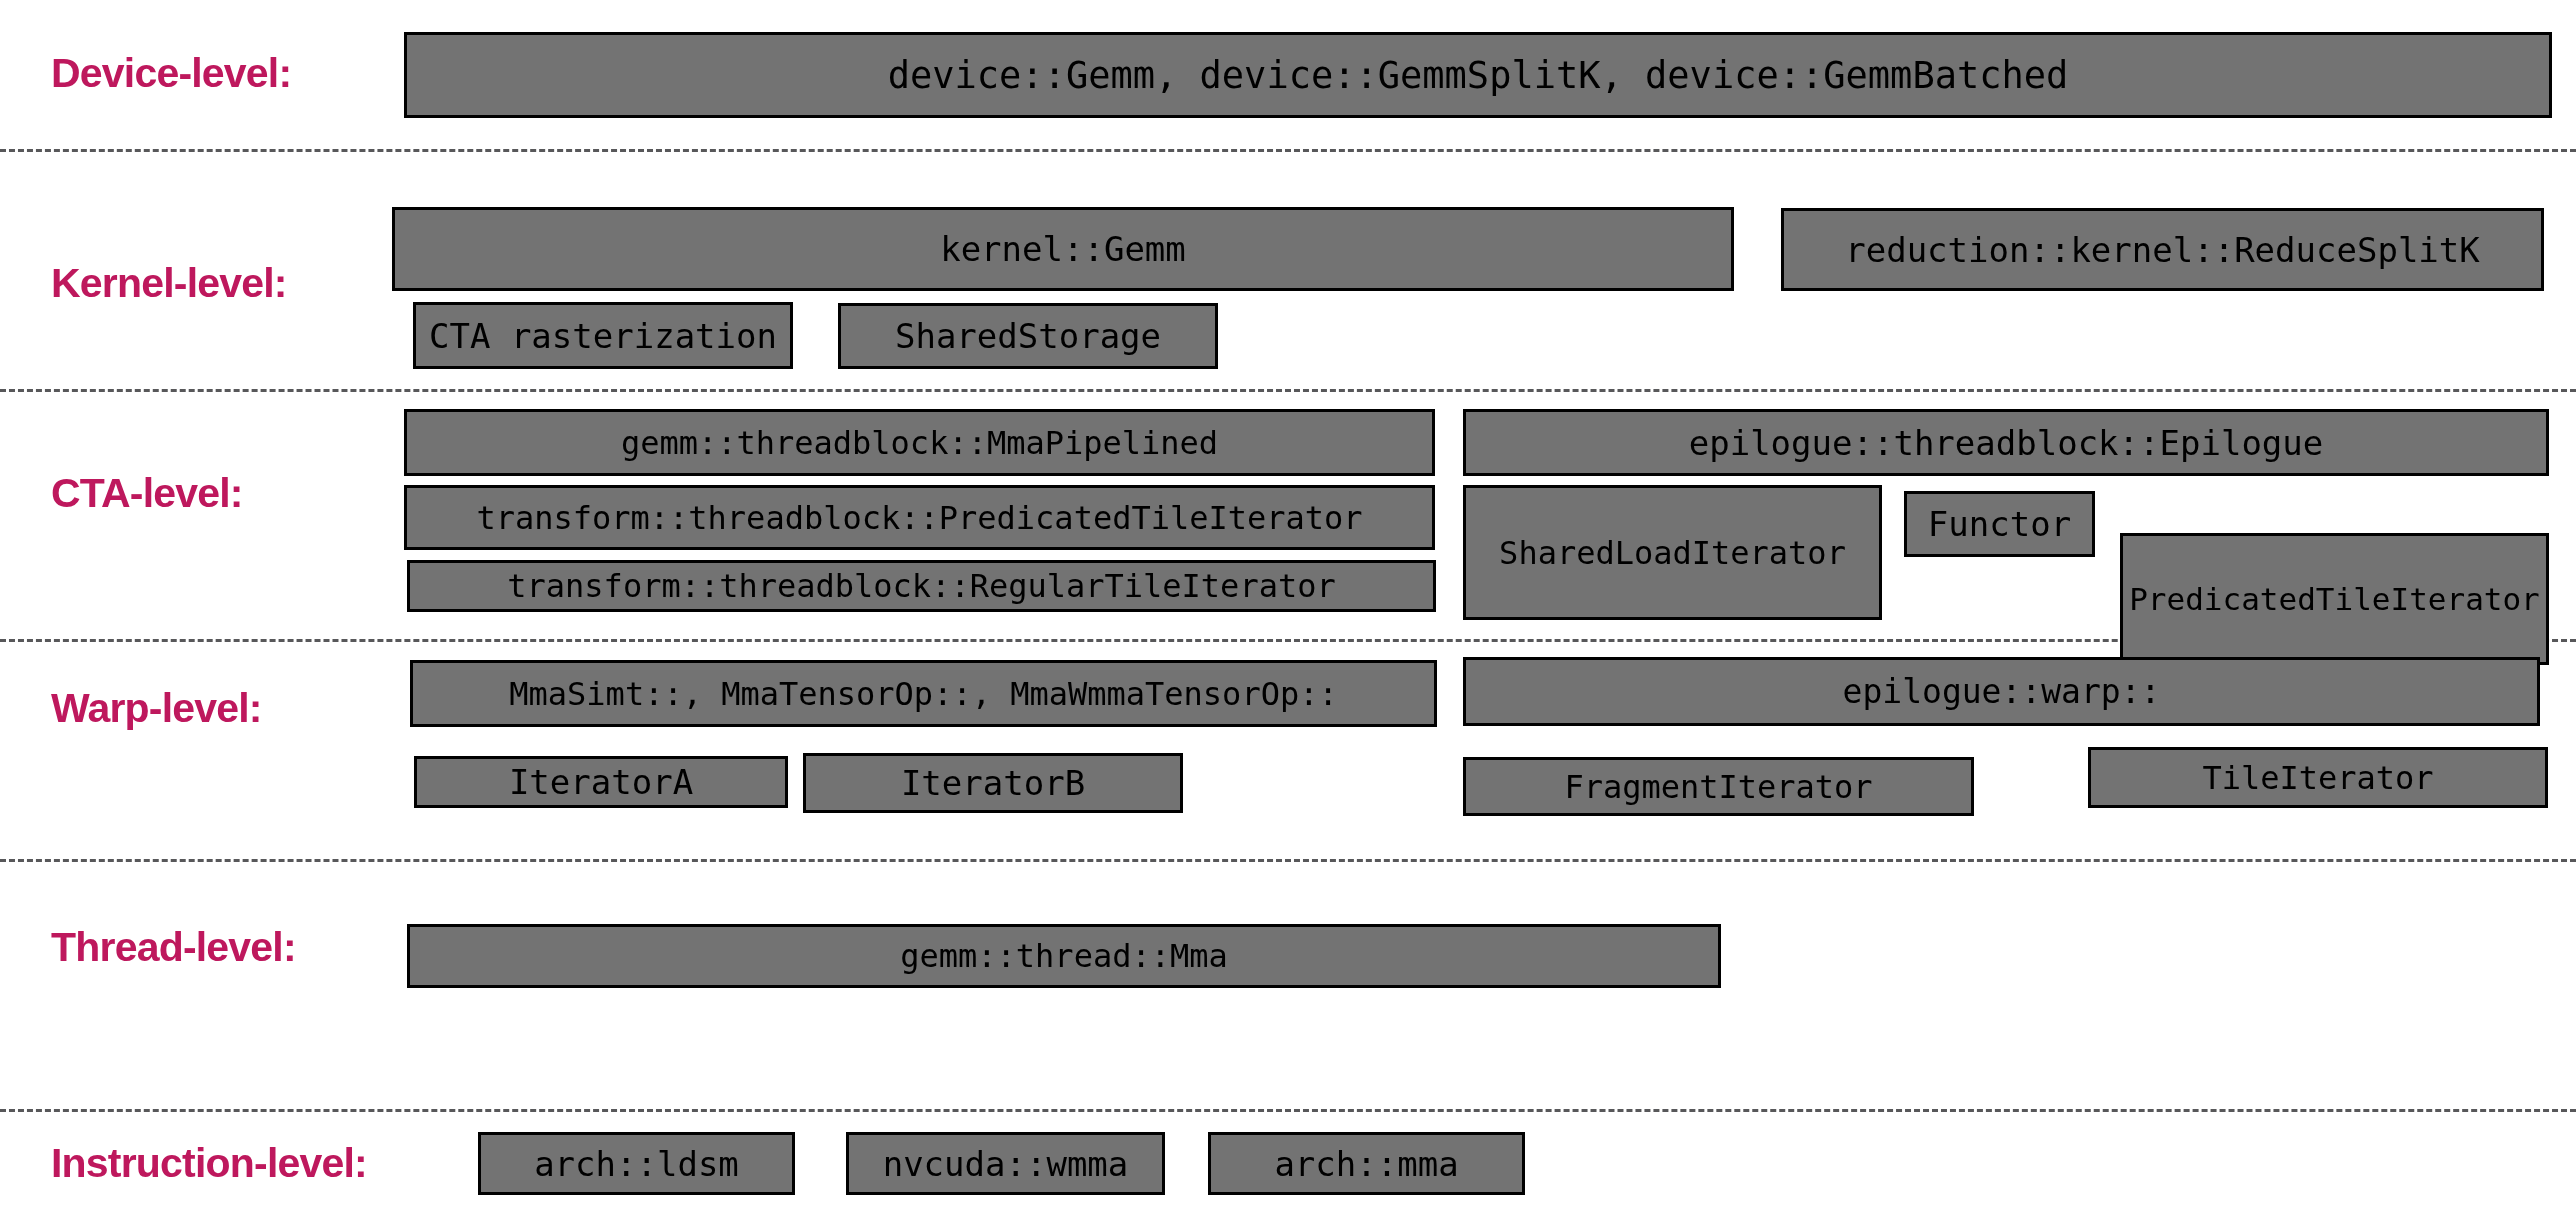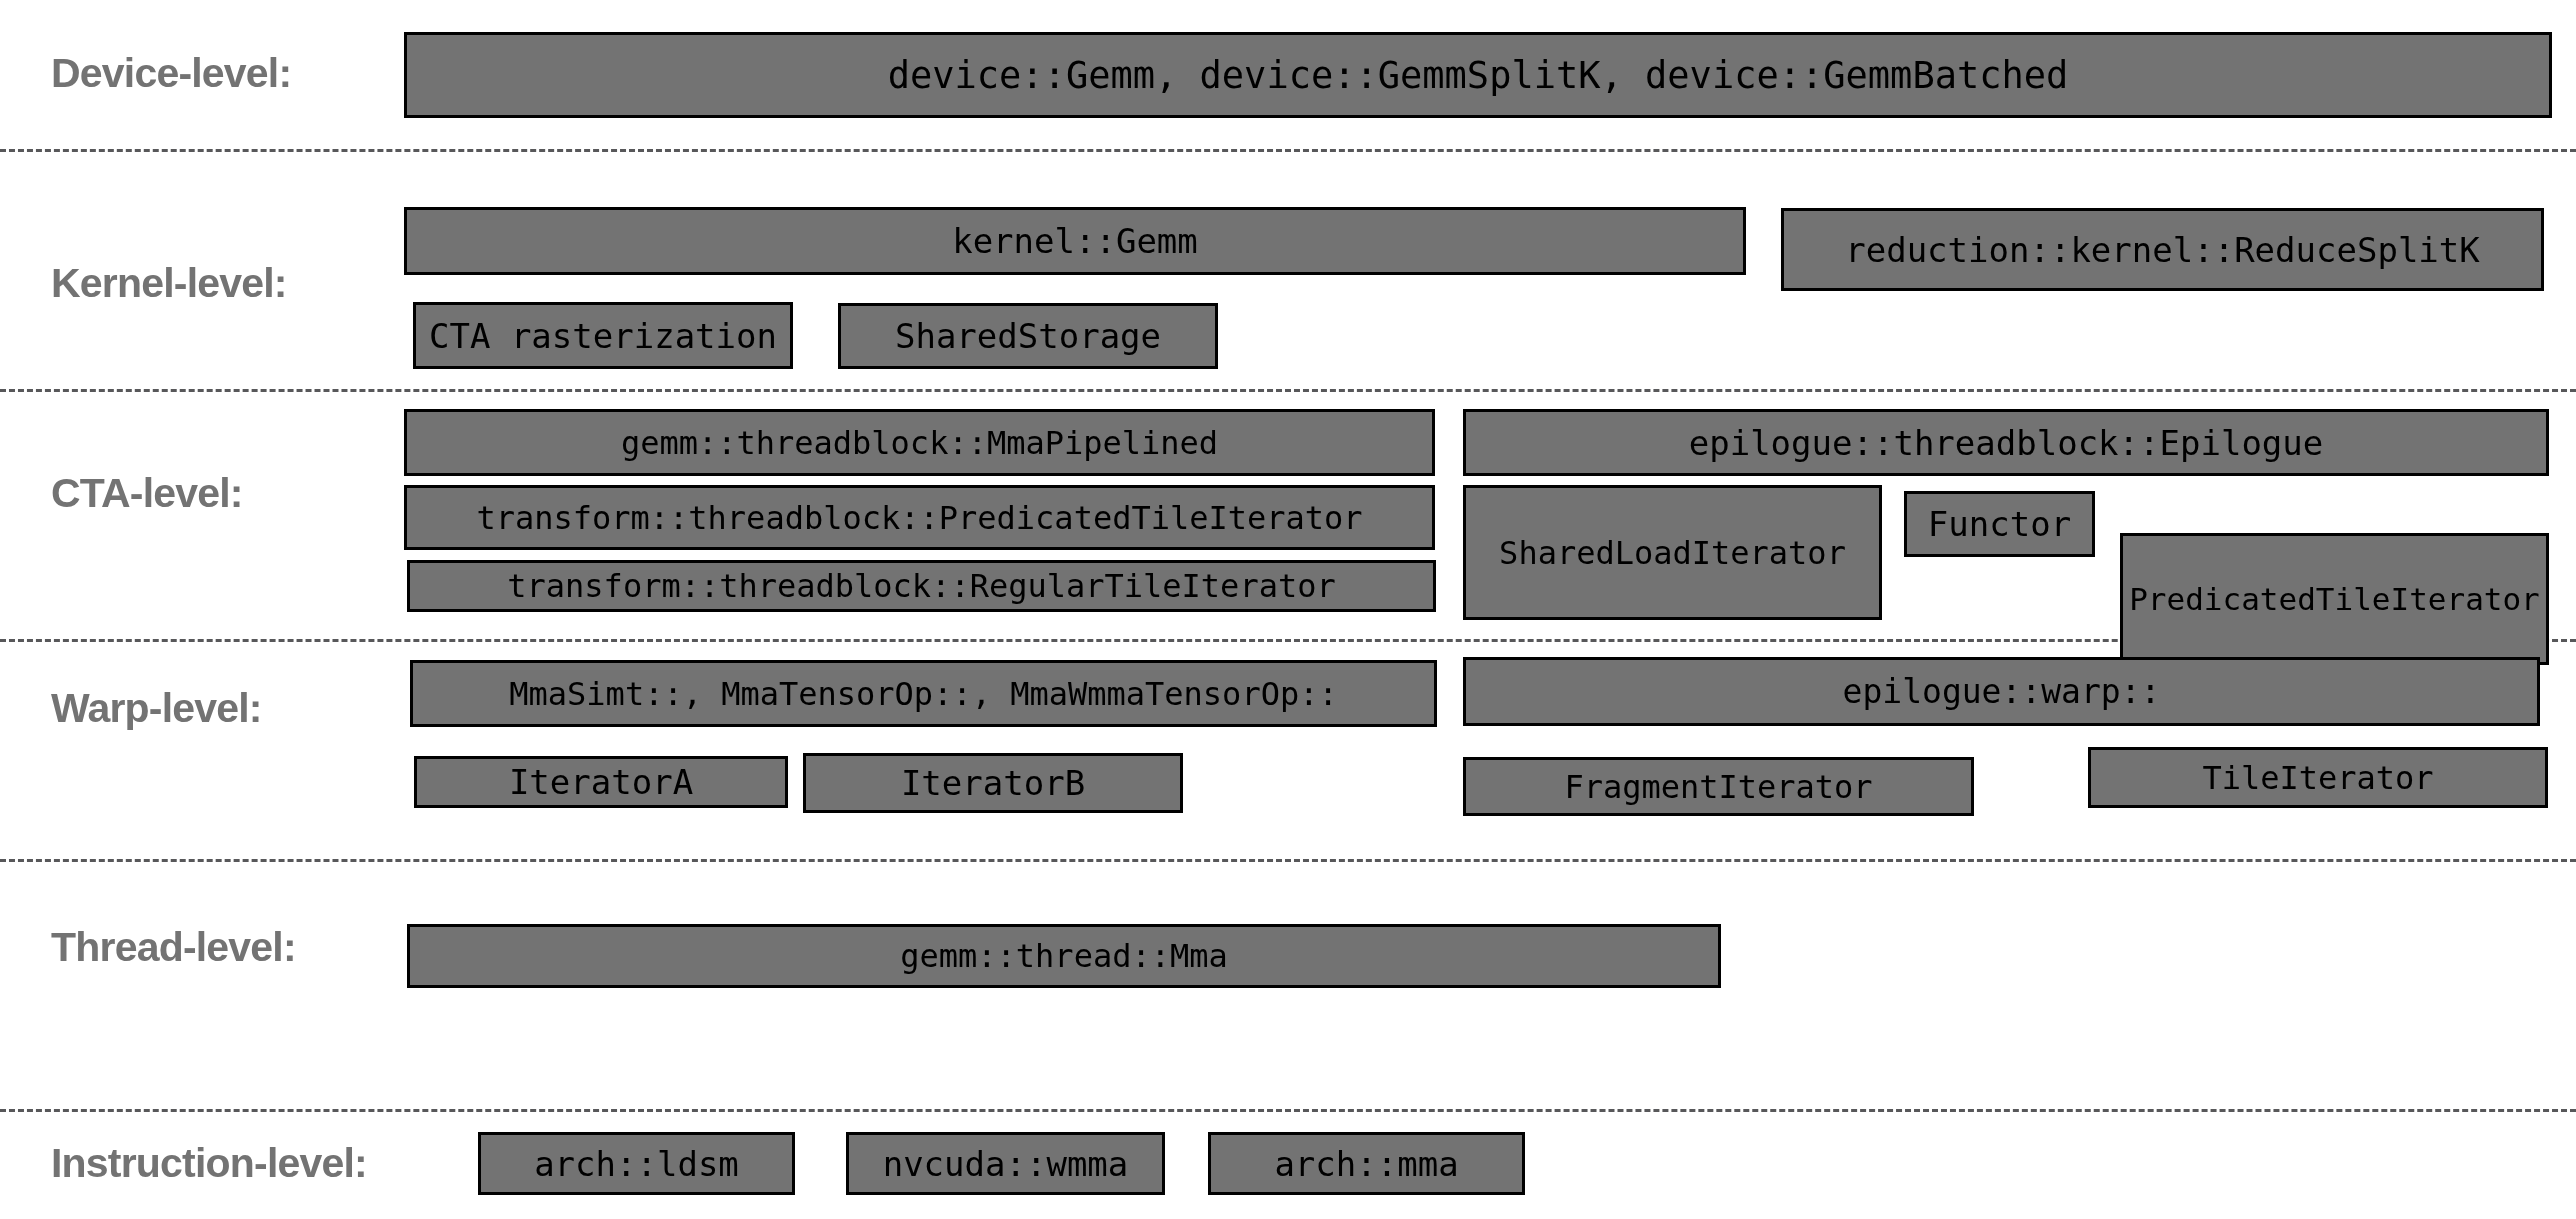--- a/index.html
+++ b/index.html
@@ -18,21 +18,21 @@
     height: 0;
     border-top: 3.8px dashed #58585a;
   }
   .lvl {
     position: absolute;
     font-family: "Liberation Sans", "DejaVu Sans", sans-serif;
     font-weight: 700;
     font-size: 41px;
     line-height: 1;
     letter-spacing: -0.8px;
-    color: #737373;
+    color: #be185d;
     white-space: nowrap;
   }
   .box {
     position: absolute;
     box-sizing: border-box;
     border: 3.1px solid #000000;
     background: #737373;
     display: flex;
     align-items: center;
     justify-content: center;
@@ -61,21 +61,21 @@
 
   <div class="lvl" style="left:51px; top:53px">Device-level:</div>
   <div class="lvl" style="left:51px; top:263px">Kernel-level:</div>
   <div class="lvl" style="left:51px; top:473px">CTA-level:</div>
   <div class="lvl" style="left:51px; top:688px">Warp-level:</div>
   <div class="lvl" style="left:51px; top:927px">Thread-level:</div>
   <div class="lvl" style="left:51px; top:1143px">Instruction-level:</div>
 
   <div class="box t48" style="left:404px; top:32px; width:2148px; height:86px">device::Gemm, device::GemmSplitK, device::GemmBatched</div>
 
-  <div class="box" style="left:404px; top:207px; width:1342px; height:68px">kernel::Gemm</div>
+  <div class="box" style="left:392px; top:207px; width:1342px; height:84px">kernel::Gemm</div>
   <div class="box" style="left:1781px; top:208px; width:763px; height:83px">reduction::kernel::ReduceSplitK</div>
   <div class="box" style="left:413px; top:302px; width:380px; height:67px">CTA rasterization</div>
   <div class="box" style="left:838px; top:303px; width:380px; height:66px">SharedStorage</div>
 
   <div class="box t42" style="left:404px; top:409px; width:1031px; height:67px">gemm::threadblock::MmaPipelined</div>
   <div class="box t42" style="left:404px; top:485px; width:1031px; height:65px">transform::threadblock::PredicatedTileIterator</div>
   <div class="box t42" style="left:407px; top:560px; width:1029px; height:52px">transform::threadblock::RegularTileIterator</div>
   <div class="box" style="left:1463px; top:409px; width:1086px; height:67px">epilogue::threadblock::Epilogue</div>
   <div class="box" style="left:1904px; top:491px; width:191px; height:66px">Functor</div>
   <div class="box t42" style="left:1463px; top:485px; width:419px; height:135px">SharedLoadIterator</div>

